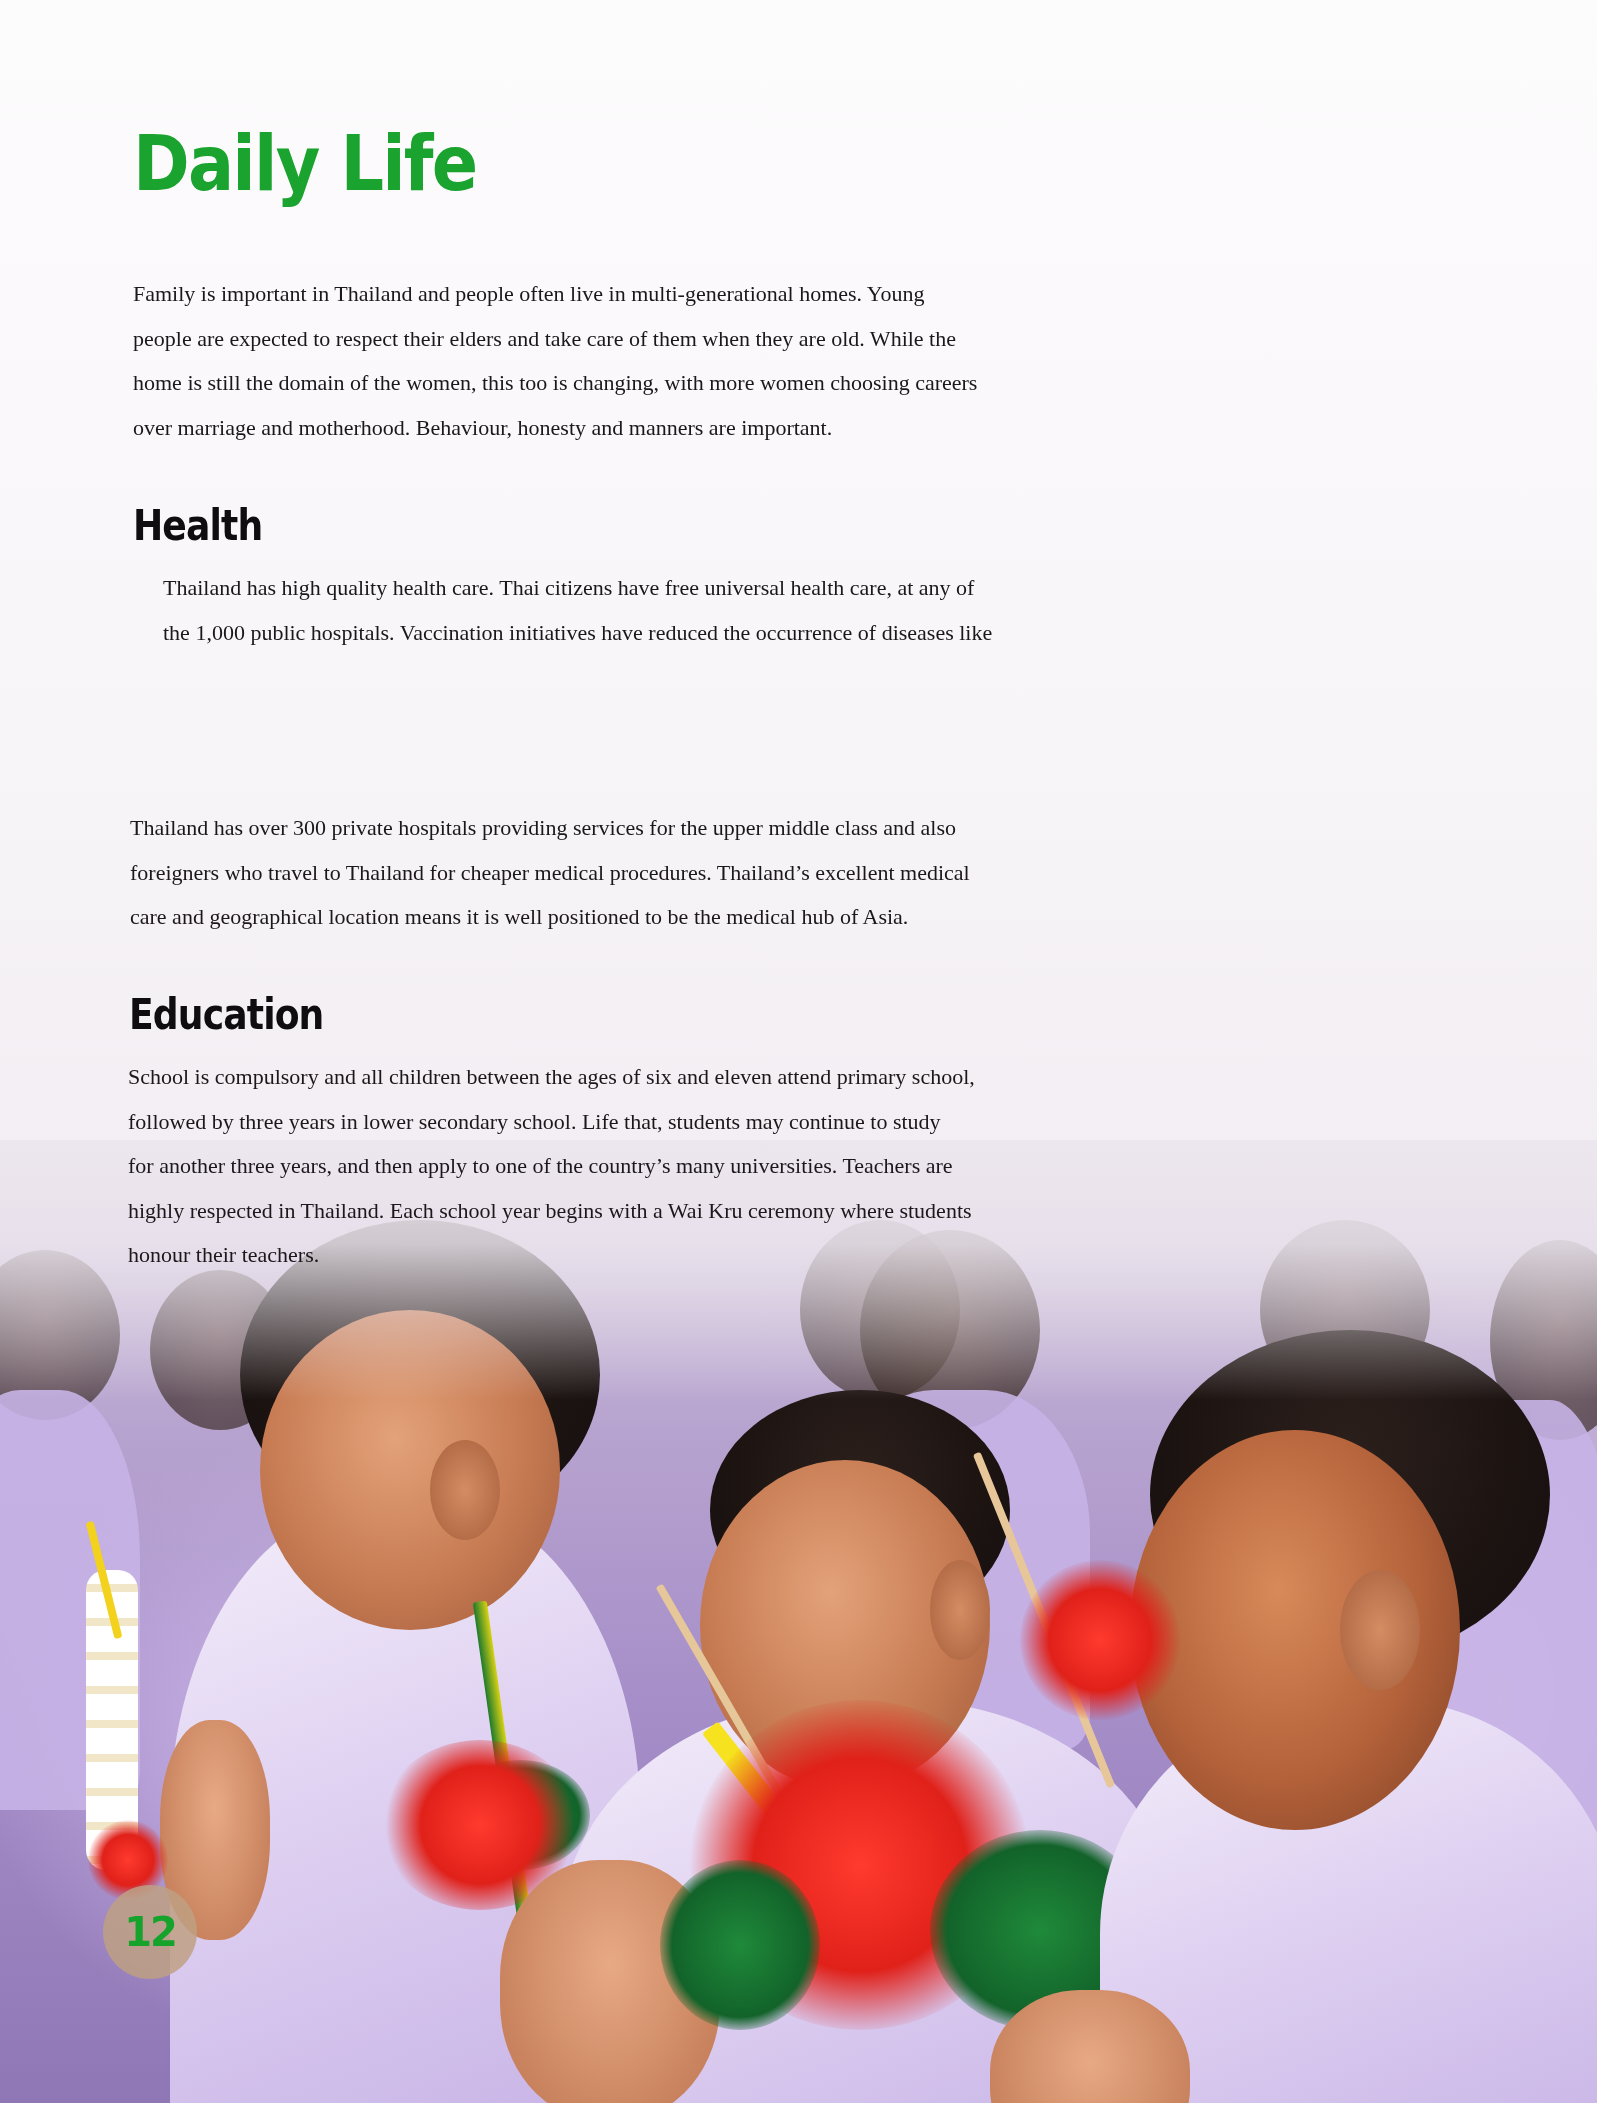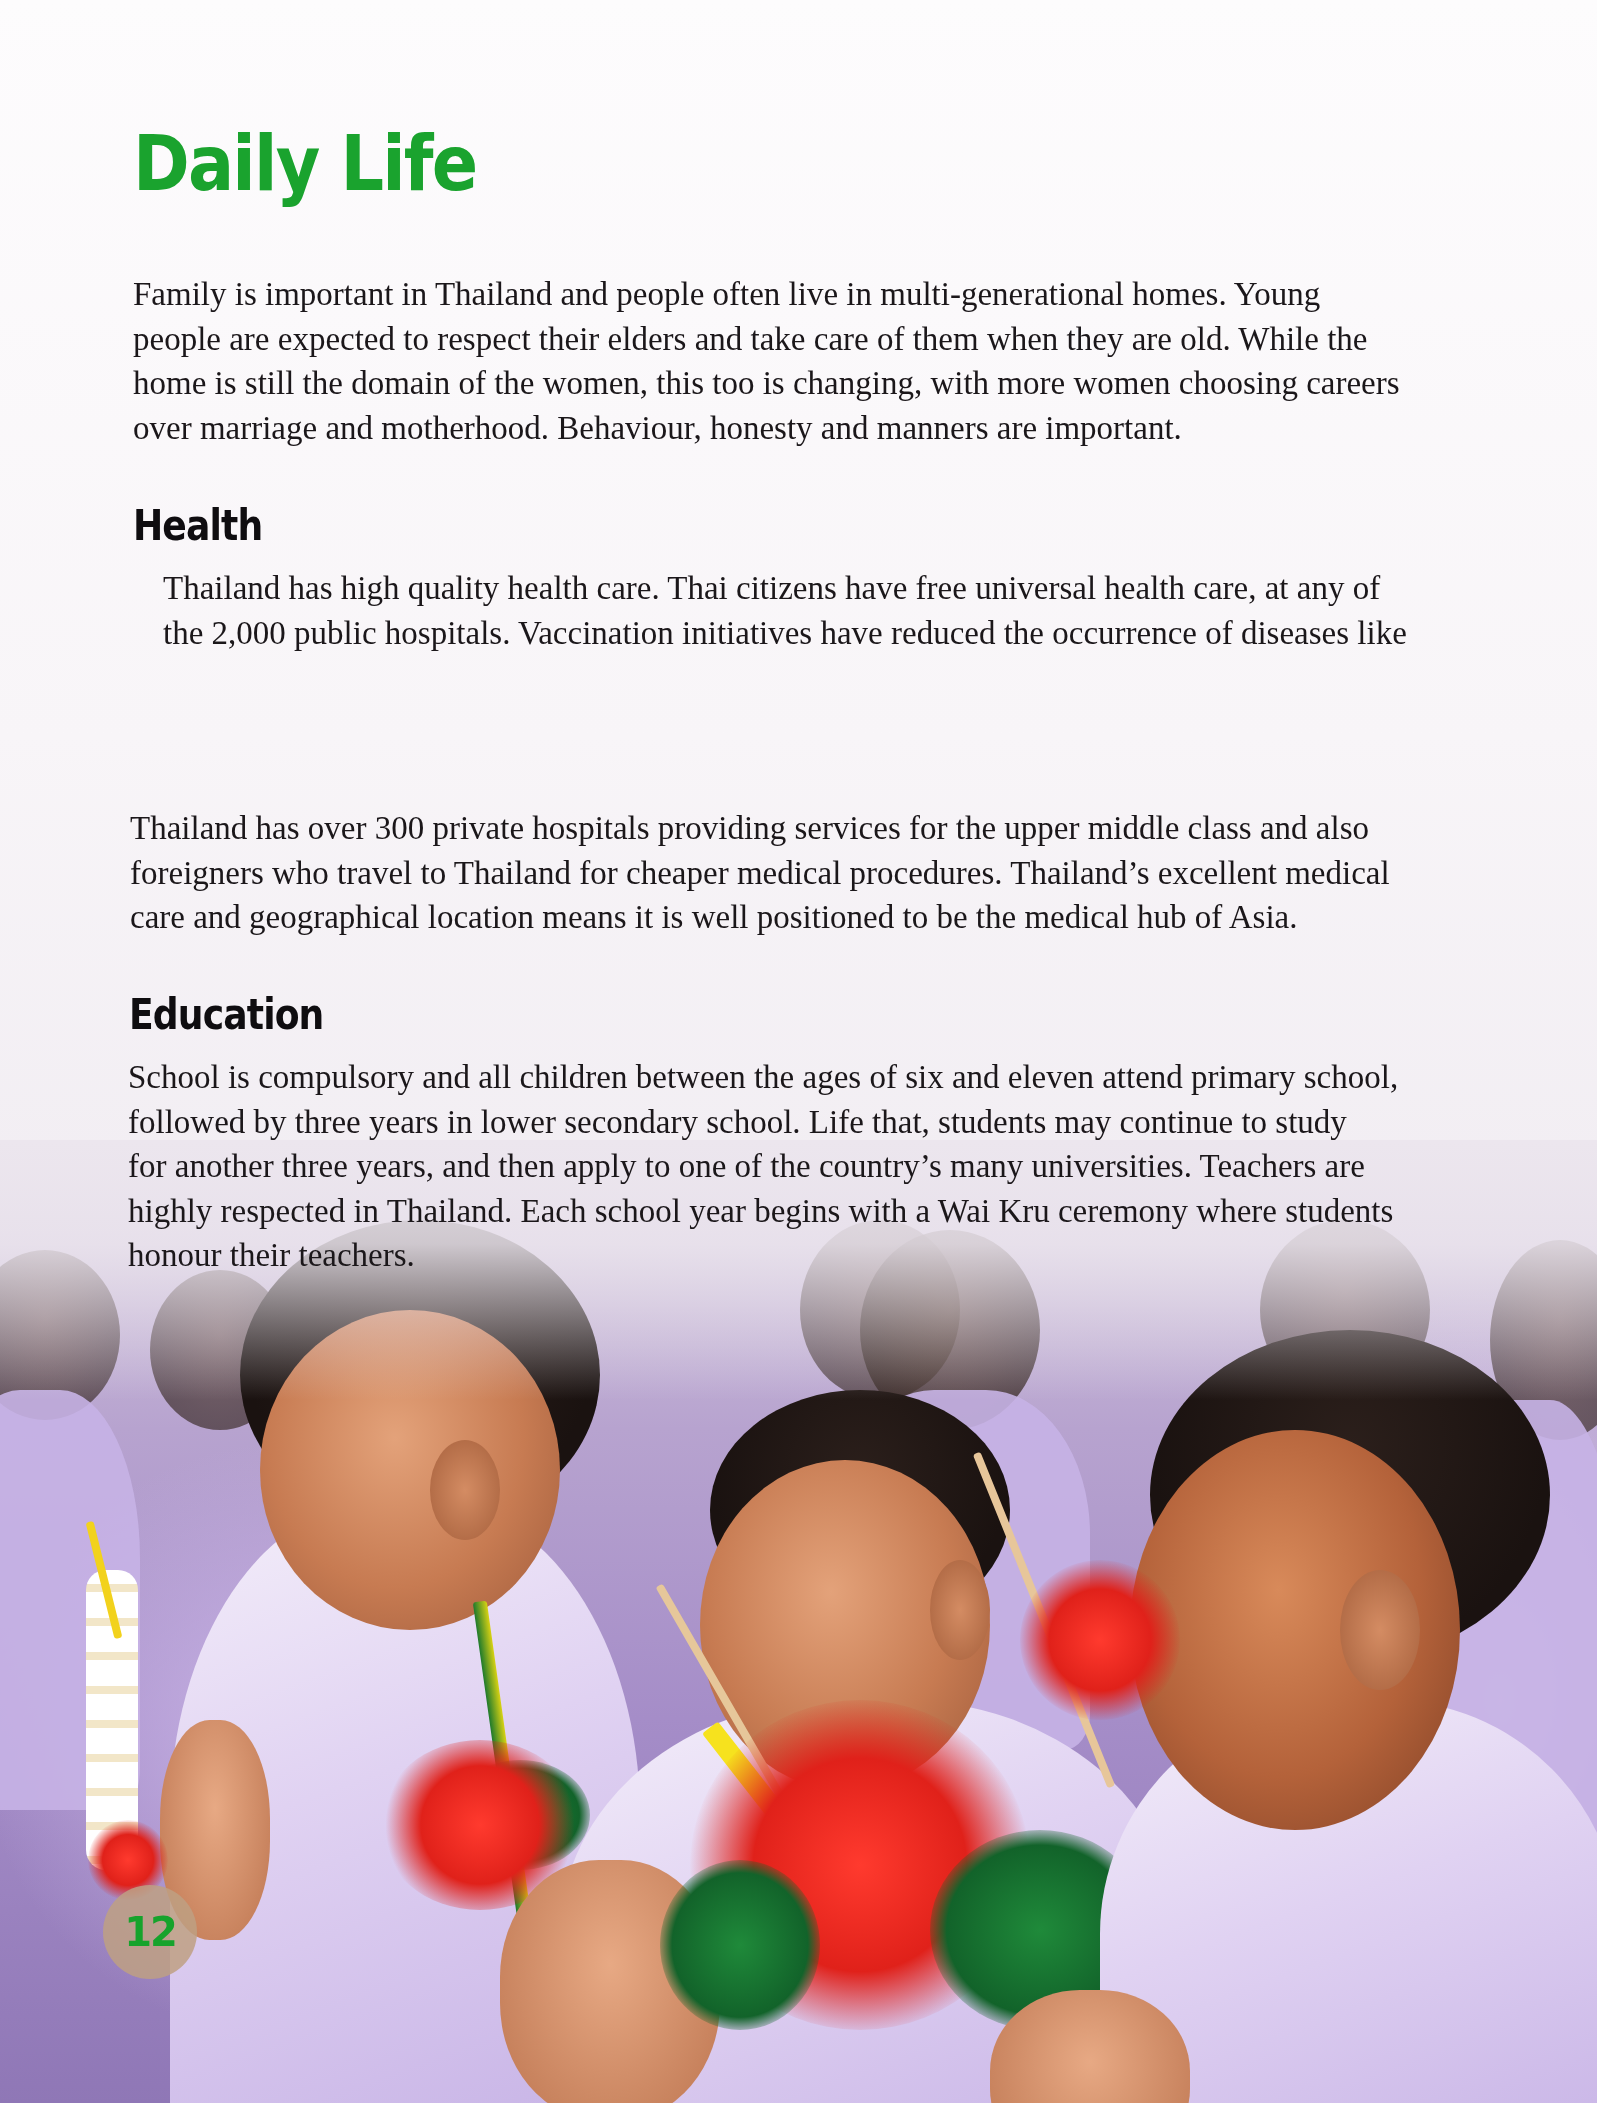--- a/index.html
+++ b/index.html
@@ -71,21 +71,21 @@
       color: #0f0d10;
       letter-spacing: -1px;
       transform: scaleX(0.86);
       transform-origin: left center;
       line-height: 1;
       z-index: 10;
     }
     .para {
       position: absolute;
       font-family: "Liberation Serif", "DejaVu Serif", serif;
-      font-size: 33px;
+      font-size: 22px;
       line-height: 44.5px;
       color: #1b171a;
       z-index: 10;
     }
     .para .line { display: block; white-space: nowrap; }
 
     .page-badge {
       position: absolute;
       left: 103px; top: 1885px;
       width: 94px; height: 94px;
@@ -159,21 +159,21 @@
   <p class="para" style="left:133px; top:272px;">
     <span class="line">Family is important in Thailand and people often live in multi-generational homes. Young</span>
     <span class="line">people are expected to respect their elders and take care of them when they are old. While the</span>
     <span class="line">home is still the domain of the women, this too is changing, with more women choosing careers</span>
     <span class="line">over marriage and motherhood. Behaviour, honesty and manners are important.</span>
   </p>
 
   <h2 class="heading" style="left:133px; top:505px;">Health</h2>
   <p class="para" style="left:131px; top:566px;margin-left:32px;">
     <span class="line">Thailand has high quality health care. Thai citizens have free universal health care, at any of</span>
-    <span class="line">the 2,000 public hospitals. Vaccination initiatives have reduced the occurrence of diseases like</span>
+    <span class="line">the 1,000 public hospitals. Vaccination initiatives have reduced the occurrence of diseases like</span>
   </p>
   <p class="para" style="left:130px; top:806px;">
     <span class="line">Thailand has over 300 private hospitals providing services for the upper middle class and also</span>
     <span class="line">foreigners who travel to Thailand for cheaper medical procedures. Thailand’s excellent medical</span>
     <span class="line">care and geographical location means it is well positioned to be the medical hub of Asia.</span>
   </p>
 
   <h2 class="heading" style="left:129px; top:994px;">Education</h2>
   <p class="para" style="left:128px; top:1055px;">
     <span class="line">School is compulsory and all children between the ages of six and eleven attend primary school,</span>

